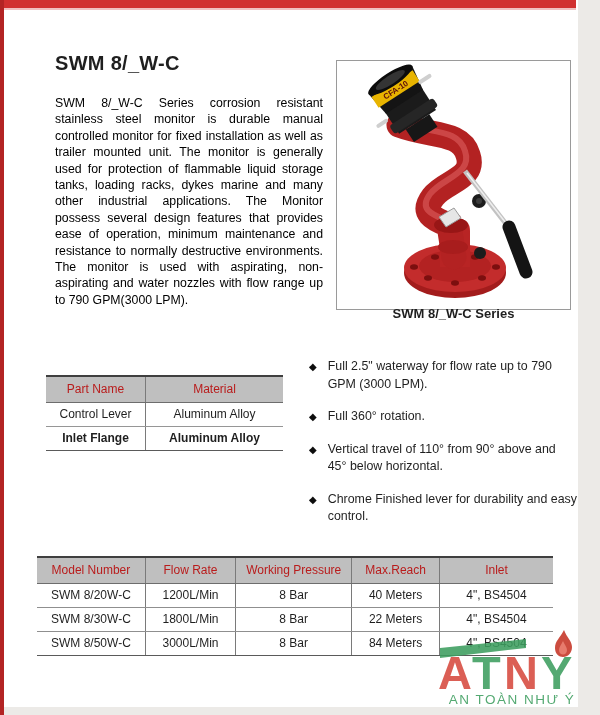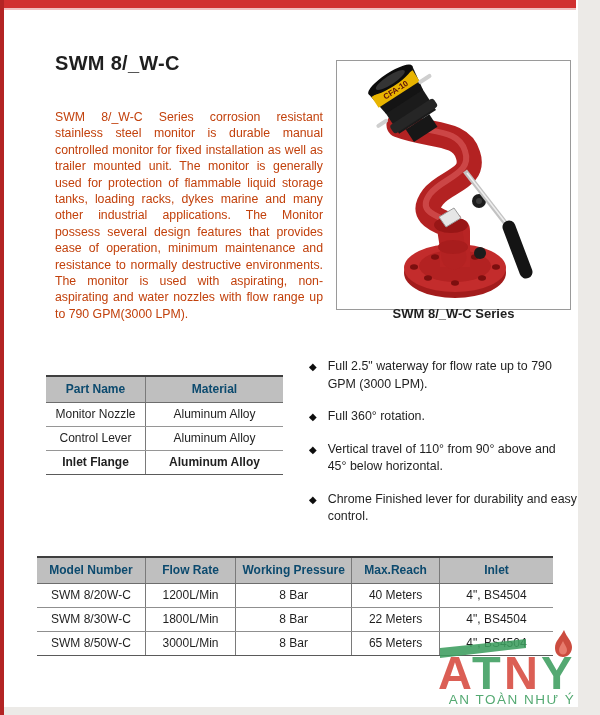--- a/index.html
+++ b/index.html
@@ -5,27 +5,27 @@
   * { margin:0; padding:0; box-sizing:border-box; }
   html,body { width:600px; height:715px; }
   body { font-family:"Liberation Sans", sans-serif; background:#eceae7; position:relative; overflow:hidden; color:#1f1f1f; }
 
   .page-sheet { position:absolute; left:4px; top:0; width:574px; height:707px; background:#ffffff; }
   .left-strip { position:absolute; left:0; top:0; width:4px; height:715px; background:#b32424; z-index:5; }
   .top-bar { position:absolute; left:4px; top:0; width:572px; height:10px; background:#d13030; border-bottom:2px solid #f0c0c0; z-index:4; }
 
   .doc-title { position:absolute; left:55px; top:52px; width:267px; text-align:left; font-size:20px; font-weight:bold; letter-spacing:0.3px; }
 
-  .description { position:absolute; left:55px; top:109px; width:268px; font-size:12.3px; line-height:16.4px; text-align:justify; color:#c2410c; }
+  .description { position:absolute; left:55px; top:95px; width:268px; font-size:12.3px; line-height:16.4px; text-align:justify; color:#000000; }
 
   .product-box { position:absolute; left:336px; top:60px; width:235px; height:250px; background:#fff; border:1px solid #9a9a9a; }
   .product-caption { position:absolute; left:336px; top:306px; width:235px; text-align:center; font-size:13px; font-weight:bold; }
 
   table { border-collapse:collapse; table-layout:fixed; font-size:12px; text-align:center; background:#fff; }
-  th { background:#bfbfbf; font-weight:bold; color:#0c4a6e; }
+  th { background:#bfbfbf; font-weight:normal; color:#b91c1c; }
 
   .parts-table { position:absolute; left:46px; top:375px; width:237px; }
   .parts-table th { border-top:2px solid #3f3f3f; border-bottom:1px solid #6d6d6d; height:26px; }
   .parts-table td { border-bottom:1px solid #969696; height:24px; }
   .parts-table tr:last-child td { border-bottom:1.5px solid #5a5a5a;font-weight:bold; }
   .parts-table th:first-child, .parts-table td:first-child { border-right:1px solid #7a7a7a; }
   .parts-table col.c1 { width:42%; } .parts-table col.c2 { width:58%; }
 
   .features { position:absolute; left:309px; top:358px; width:268px; display:flex; flex-direction:column; gap:15px; }
   .feature-item { display:flex; gap:11px; font-size:12.4px; line-height:17.5px; }
@@ -107,24 +107,20 @@
       <col class="c2">
     </colgroup>
   <thead>
     <tr>
       <th>Part Name</th>
       <th>Material</th>
     </tr>
   </thead>
   <tbody>
     <tr>
-      <td>Monitor Nozzle</td>
-      <td>Aluminum Alloy</td>
-    </tr>
-    <tr>
       <td>Control Lever</td>
       <td>Aluminum Alloy</td>
     </tr>
     <tr>
       <td>Inlet Flange</td>
       <td>Aluminum Alloy</td>
     </tr>
   </tbody>
 </table>
 
@@ -176,21 +172,21 @@
       <td>SWM 8/30W-C</td>
       <td>1800L/Min</td>
       <td>8 Bar</td>
       <td>22 Meters</td>
       <td>4", BS4504</td>
     </tr>
     <tr>
       <td>SWM 8/50W-C</td>
       <td>3000L/Min</td>
       <td>8 Bar</td>
-      <td>65 Meters</td>
+      <td>84 Meters</td>
       <td>4", BS4504</td>
     </tr>
   </tbody>
 </table>
 
 <div class="brand-logo">
   <svg viewBox="0 0 170 78" width="170" height="78">
 
     <polygon points="16,19 102,10 102,19 16,29" fill="#3d9e5f"></polygon>
 

